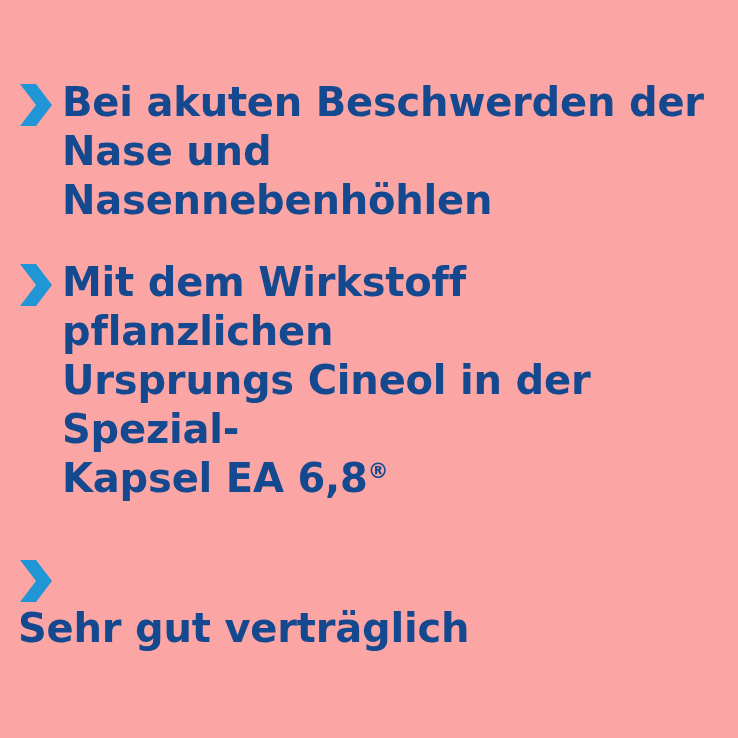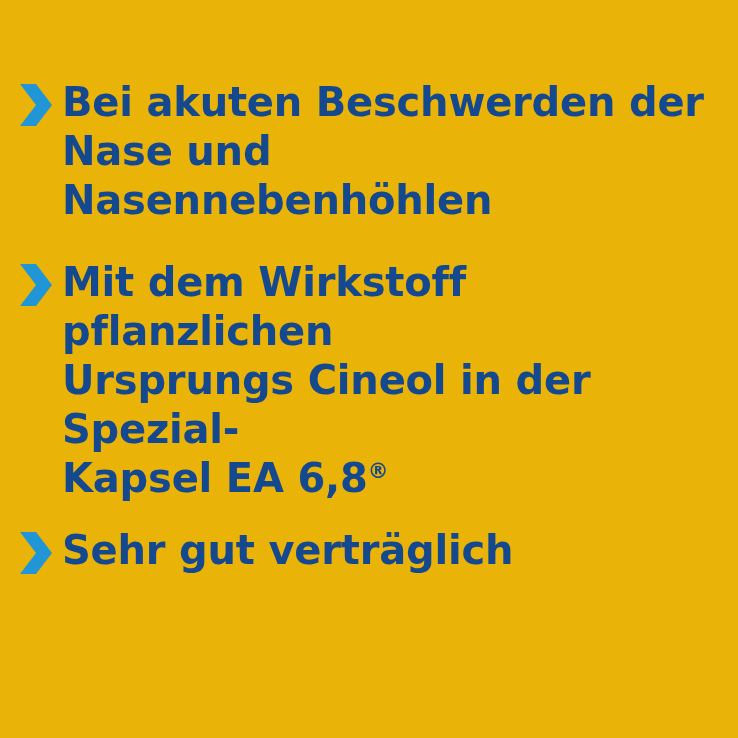--- a/index.html
+++ b/index.html
@@ -10,34 +10,35 @@
     width: 738px;
     height: 738px;
     background: #bfe3e8;
     font-family: "Liberation Sans", sans-serif;
     overflow: hidden;
   }
   .panel {
     position: relative;
     width: 738px;
     height: 738px;
-    background: #eab308;
+    background: #fca5a5;
     box-sizing: border-box;
     padding: 78px 24px 0 18px;
   }
   .bullet-list {
     display: block;
   }
   .bullet-item {
     display: flex;
     align-items: flex-start;
     margin-bottom: 34px;
   }
   .bullet-item:last-child {
     margin-bottom: 8px;
+    flex-direction: column;
   }
   .arrow-icon {
     flex: 0 0 auto;
     width: 36px;
     height: 46px;
     margin-right: 8px;
     margin-top: 4px;
     display: block;
   }
   .bullet-text {
@@ -47,21 +48,21 @@
     font-weight: bold;
     letter-spacing: -0.2px;
     font-family: "DejaVu Sans", "Liberation Sans", sans-serif;
     white-space: pre-line;
   }
   .bullet-text .sup {
     font-size: 0.52em;
     vertical-align: super;
     line-height: 1;
   }
-  .item-2 { margin-bottom: 24px; }
+  .item-2 { margin-bottom: 52px; }
   .item-3 { margin-bottom: 38px; }
 </style>
 </head>
 <body>
 
 <div class="panel">
   <div class="bullet-list">
 
     <div class="bullet-item item-1">
       <svg class="arrow-icon" viewBox="0 0 36 46">

